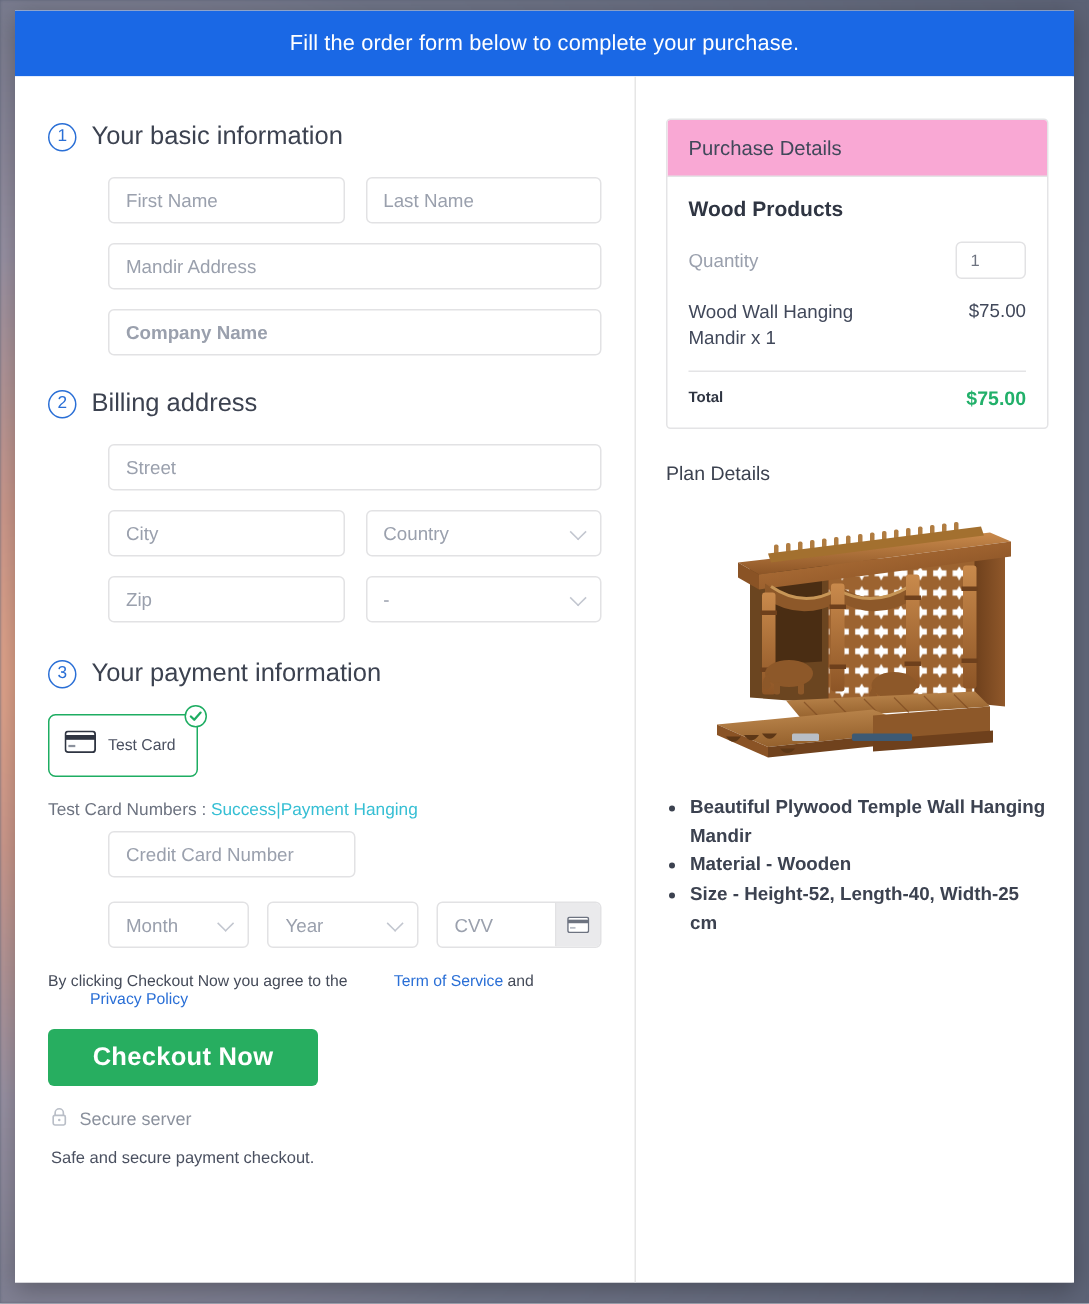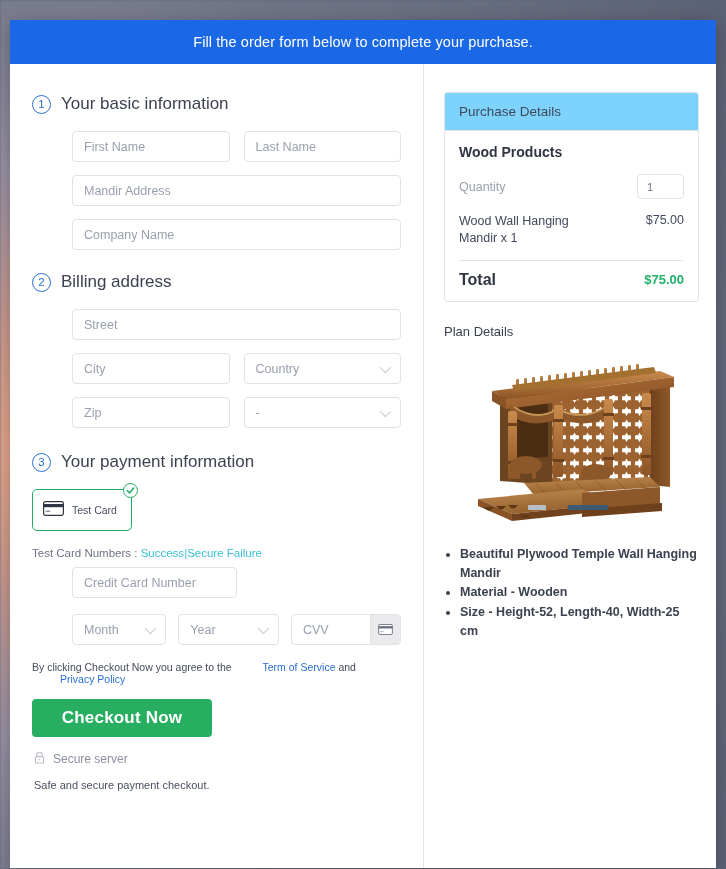--- a/index.html
+++ b/index.html
@@ -22,21 +22,21 @@
     inset: 0;
     background:
       radial-gradient(circle at 4% 52%, #e8a88c 0%, #cf9b8e 14%, #9a93a5 34%, #6f7487 60%, #5c6275 100%),
       linear-gradient(180deg, #7b808f 0%, #6a6f80 40%, #5a6073 100%);
     filter: blur(1px);
   }
 
   #page {
     position: absolute;
     left: 10px;
-    top: 20px;
+    top: 7px;
     width: 706px;
     height: 848px;
     background: #ffffff;
     box-shadow: 0 4px 16px rgba(0,0,0,0.30);
     overflow: hidden;
   }
 
   #banner {
     height: 44px;
     background: #1a68e5;
@@ -193,21 +193,21 @@
   }
   .safe-note { font-size: 11px; color: #4a5060; margin-left: 2px; }
 
   
   .purchase-card {
     border: 1px solid #e4e4e6;
     border-radius: 3px;
     overflow: hidden;
   }
   .pc-head {
-    background: #7dd3fc;
+    background: #f9a8d4;
     border-bottom: 1px solid #e4e4e6;
     padding: 11px 14px;
     font-size: 13.5px;
     color: #41485a;
   }
   .pc-body { padding: 13px 14px 12px 14px; }
   .pc-prod { font-size: 14px; font-weight: 700; color: #2f3542; margin-bottom: 14px; }
   .pc-qty-row { display: flex; align-items: center; justify-content: space-between; margin-bottom: 14px; }
   .pc-qty-label { font-size: 12.5px; color: #9aa0ad; }
   .qty-box {
@@ -217,21 +217,21 @@
     display: flex; align-items: center;
     padding-left: 9px;
     font-size: 11px;
     color: #6d7380;
   }
   .pc-line { display: flex; justify-content: space-between; gap: 10px; }
   .pc-line-name { font-size: 12.5px; color: #41485a; line-height: 1.35; max-width: 150px; }
   .pc-line-amt { font-size: 12.5px; color: #41485a; white-space: nowrap; }
   .pc-divider { border-top: 1px solid #e4e4e6; margin: 13px 0 10px 0; }
   .pc-total { display: flex; justify-content: space-between; align-items: center; }
-  .pc-total-lbl { font-size: 16px; font-weight: 700; color: #2f3542; }
+  .pc-total-lbl { font-size: 10px; font-weight: 700; color: #2f3542; }
   .pc-total-amt { font-size: 13px; font-weight: 700; color: #22b06a; }
 
   .plan-title {
     font-size: 13px;
     color: #3c4250;
     font-weight: 500;
     margin: 22px 0 14px 0;
   }
 
   
@@ -274,21 +274,21 @@
         <div class="section-title">Your basic information</div>
       </div>
 
       <div class="row">
         <div class="field half">First Name</div>
         <div class="field half">Last Name</div>
       </div>
       <div class="row">
         <div class="field full">Mandir Address</div>
       </div>
-      <div class="row" style="margin-bottom:22px;">
+      <div class="row" style="margin-bottom:22px;font-weight:bold;">
         <div class="field full">Company Name</div>
       </div>
 
       
       <div class="section-head">
         <div class="step-num">2</div>
         <div class="section-title">Billing address</div>
       </div>
 
       <div class="row">
@@ -320,21 +320,21 @@
         <span class="lbl">Test Card</span>
         <span class="check-badge">
           <svg width="9" height="9" viewBox="0 0 10 10">
             <path d="M1.4 5.2 L3.9 7.6 L8.6 2.3" fill="none" stroke="#1ead62" stroke-width="1.7" stroke-linecap="round" stroke-linejoin="round"></path>
           </svg>
         </span>
       </div>
 
       <div class="testcards">
         <span>Test Card Numbers :</span>
-        <a href="#">Success</a><span class="sep">|</span><a href="#">Secure Failure</a>
+        <a href="#">Success</a><span class="sep">|</span><a href="#">Payment Hanging</a>
       </div>
 
       <div class="row" style="margin-bottom:16px;">
         <div class="field half">Credit Card Number</div>
       </div>
 
       <div class="row" style="gap:12px; margin-bottom:0;">
         <div class="field sel" style="width:112px;">Month</div>
         <div class="field sel" style="width:120px;">Year</div>
         <div class="cvv-wrap" style="width:110px;">

